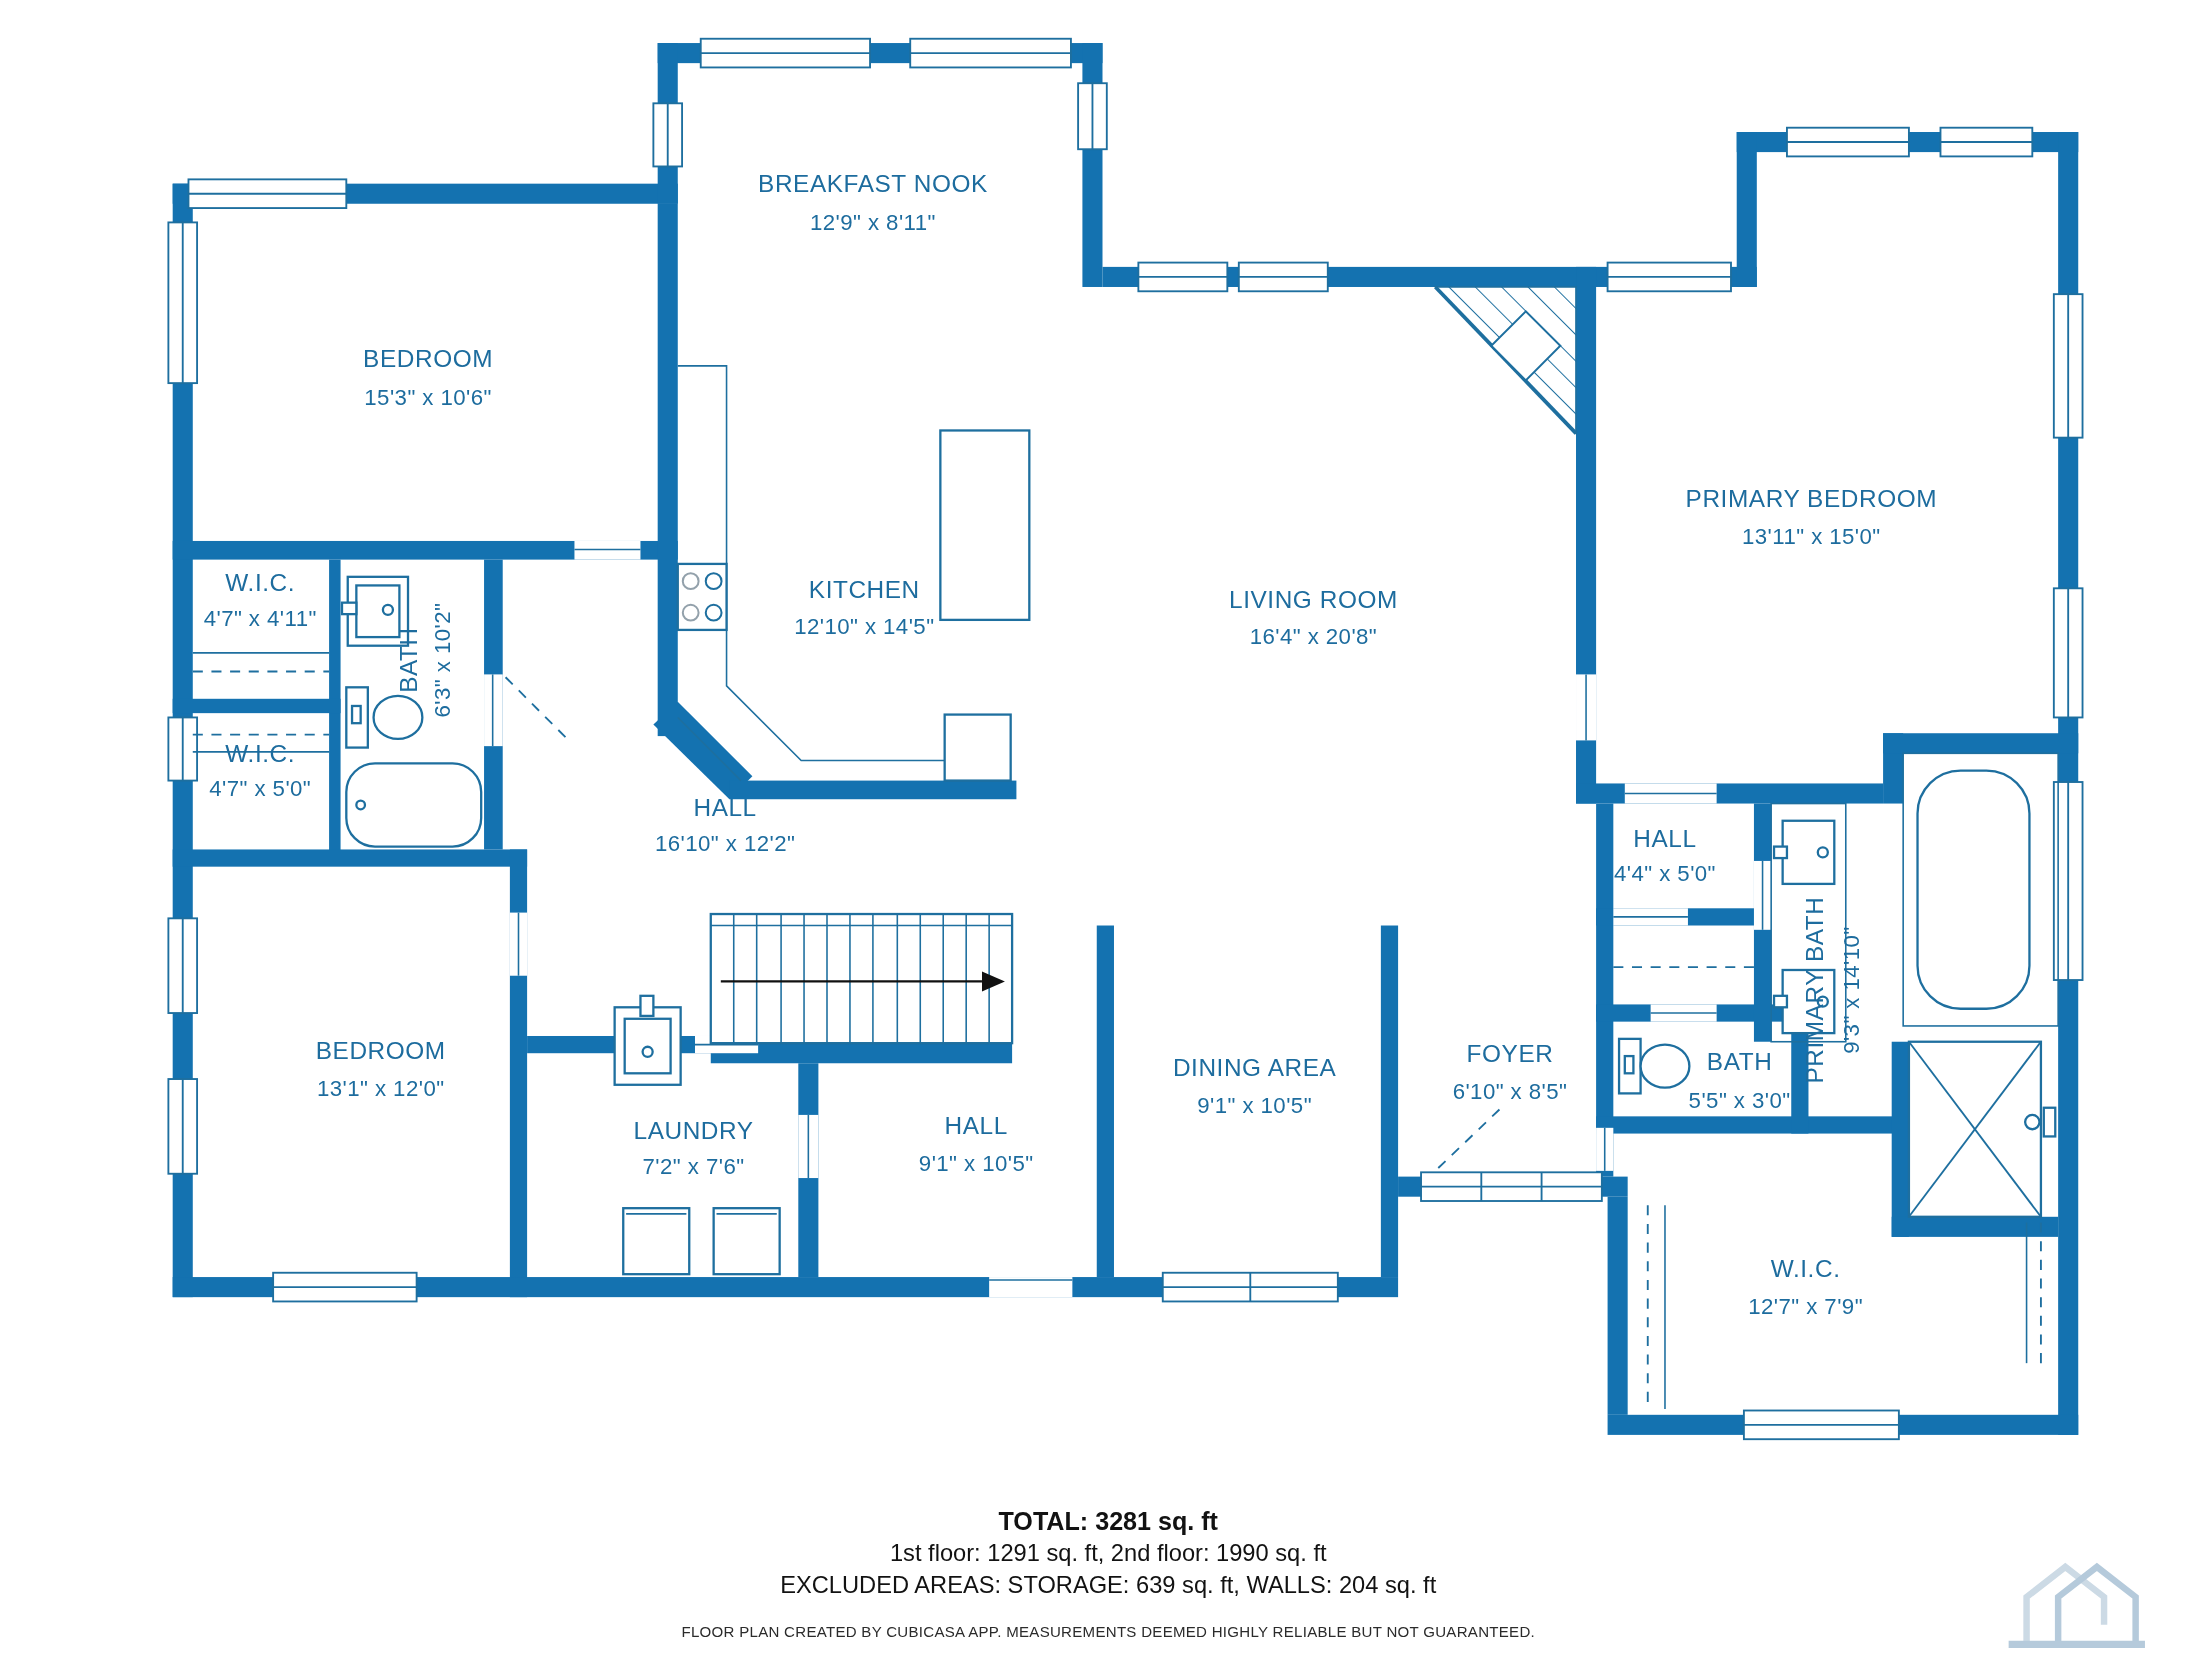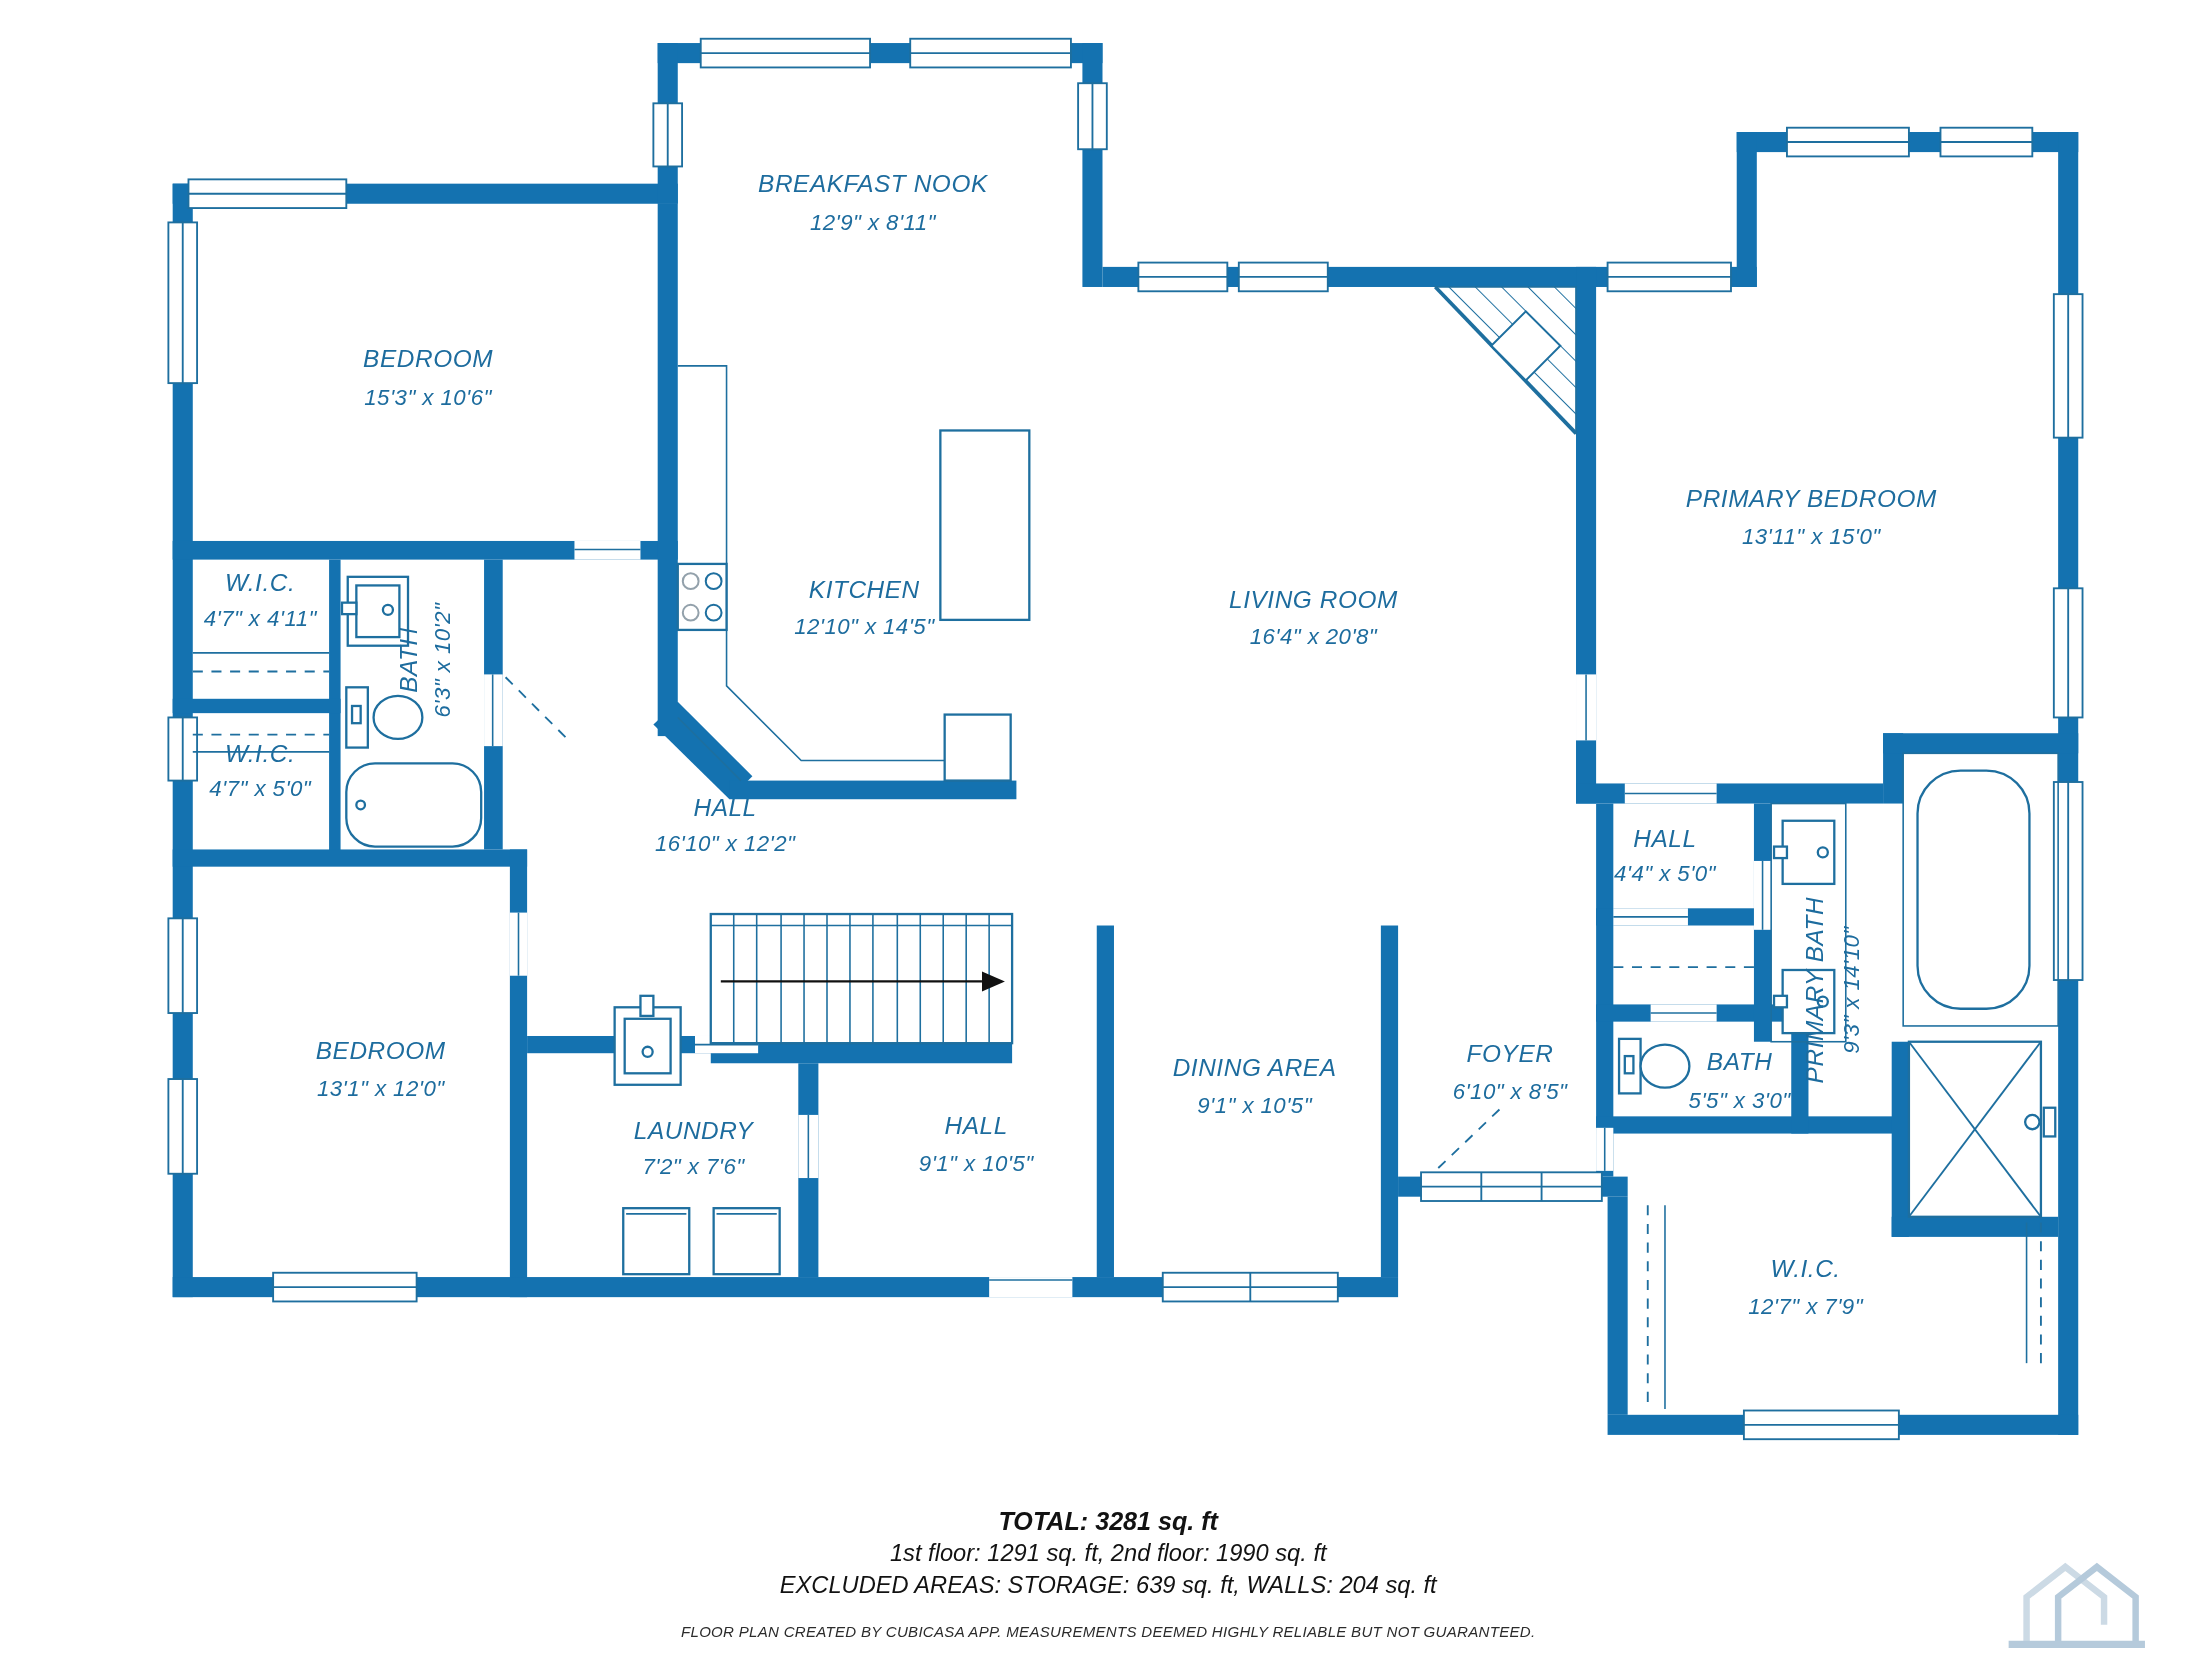--- a/index.html
+++ b/index.html
@@ -1,17 +1,17 @@
 <!DOCTYPE html>
 <html style="font-size:11.5px"><head>
 <meta charset="utf-8">
 <style>
   html,body{margin:0;padding:0;background:#ffffff;}
   body{font-family:"Liberation Sans",sans-serif;}
-  #stage{width:100vw;height:100vh;font-style:italic;}
+  #stage{width:100vw;height:100vh;}
   svg{display:block;width:100%;height:100%;background:#ffffff;}
   .w{fill:#1472b0;}
   .wf{fill:#ffffff;stroke:#1e6f9f;stroke-width:1.3;}
   .wl{stroke:#1e6f9f;stroke-width:1.3;}
   .gap{fill:#ffffff;}
   .thin{stroke:#1e6f9f;stroke-width:1.1;fill:none;}
   .fx{fill:#ffffff;stroke:#1e6f9f;stroke-width:1.6;}
   .fxn{fill:none;stroke:#1e6f9f;stroke-width:1.6;}
   .dash{stroke:#1e6f9f;stroke-width:1.3;stroke-dasharray:7 6;fill:none;}
   .rname{font-size:17px;fill:#1d6c9e;text-anchor:middle;letter-spacing:.4px;}

